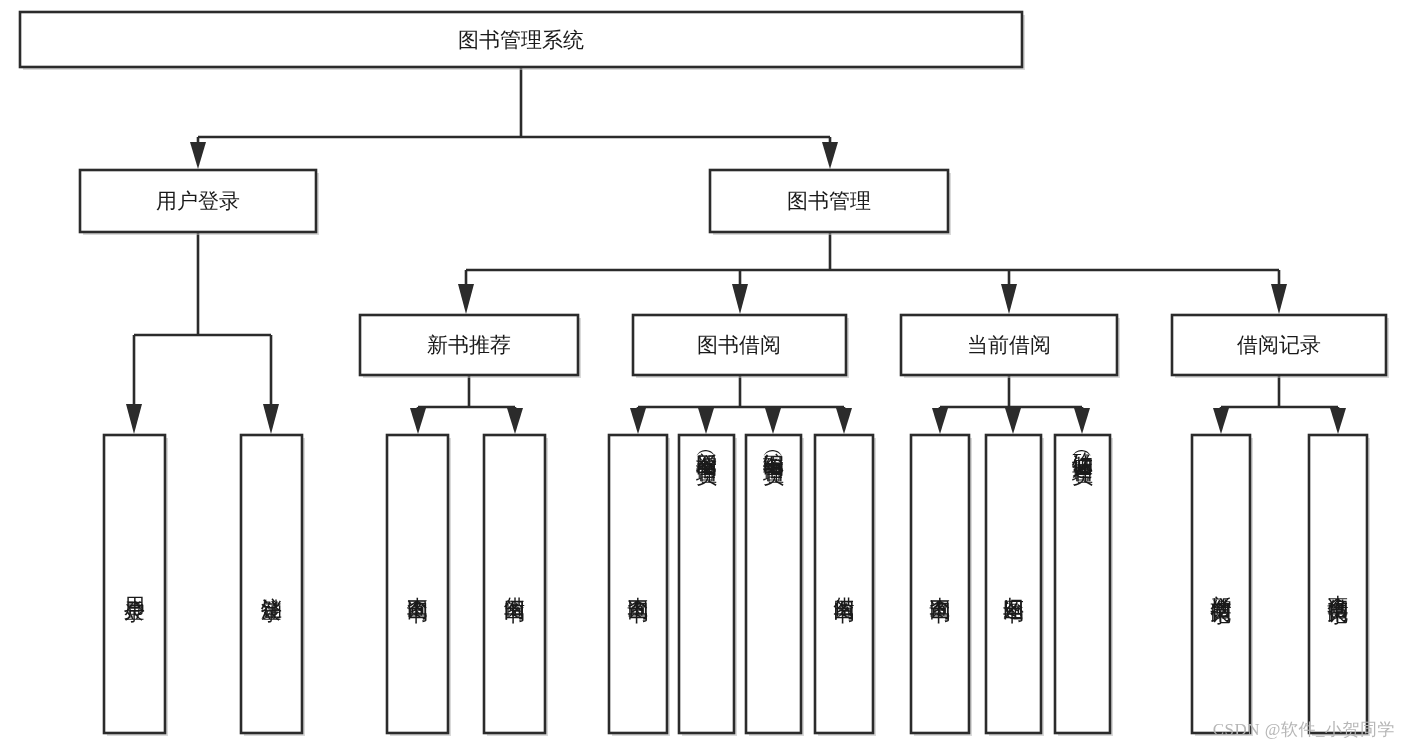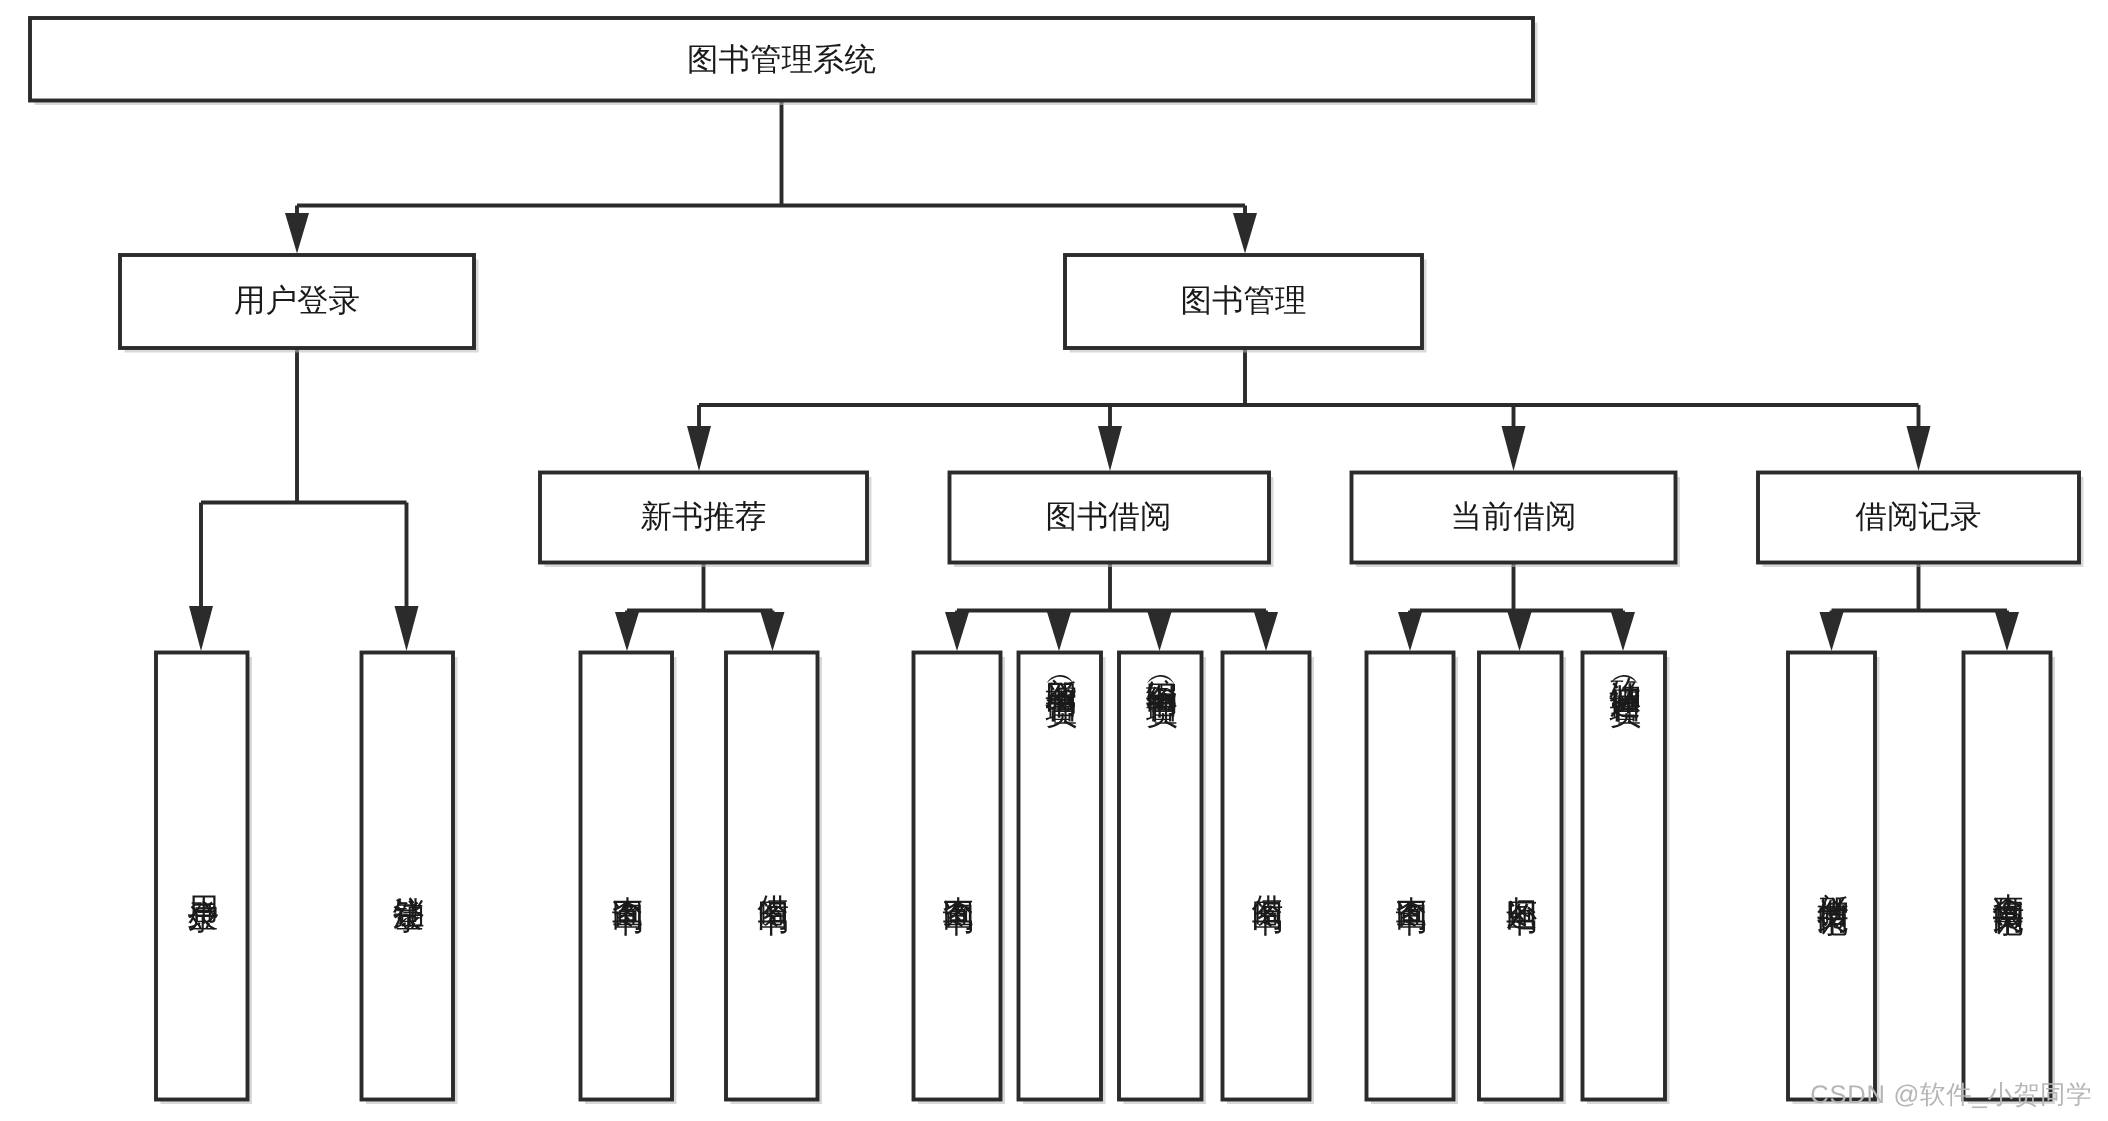--- a/index.html
+++ b/index.html
@@ -68,21 +68,21 @@
     font-size: 21px;
     line-height: 1.05;
     letter-spacing: 2px;
     color: #1a1a1a;
     white-space: nowrap;
   }
   #watermark {
     position: absolute;
     right: 10px;
     bottom: 6px;
-    font-family: Liberation Sans, sans-serif;
+    font-family: Liberation Serif, serif;
     font-size: 17px;
     color: #b6b6b6;
     letter-spacing: 0.5px;
     user-select: none;
   }
 </style>
 </head>
 <body>
 
 <div id="diagram-root">

